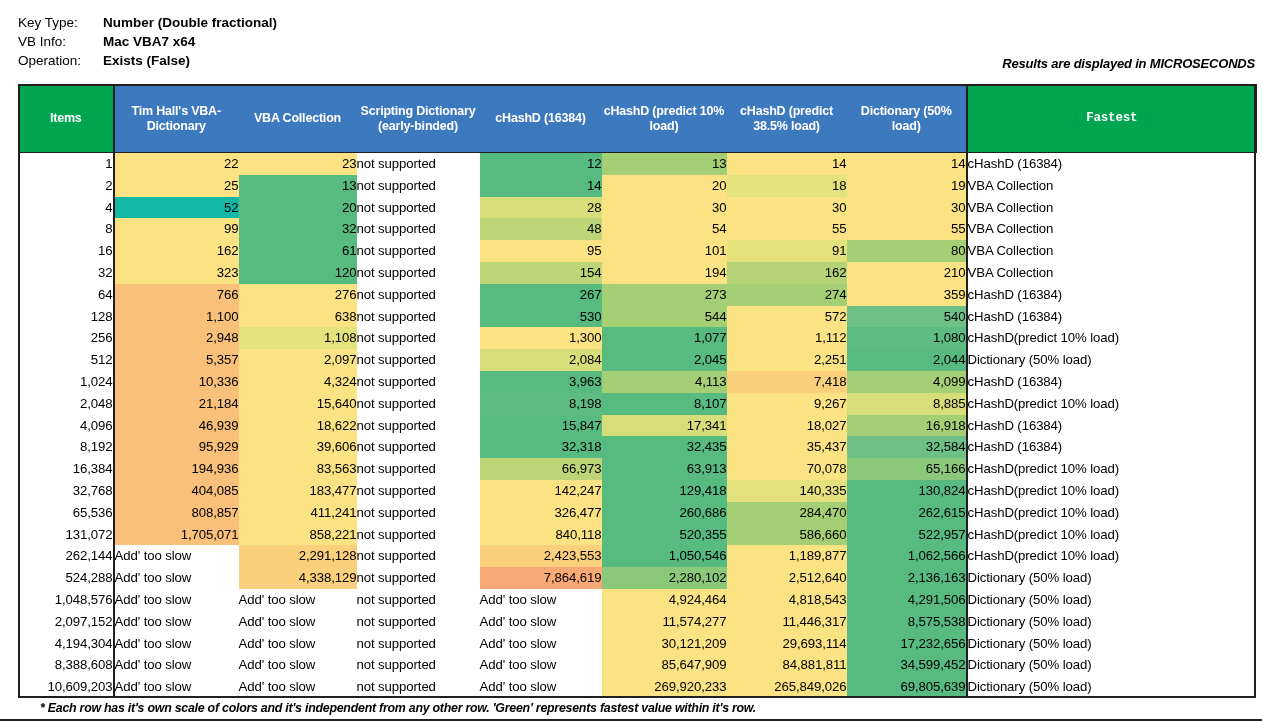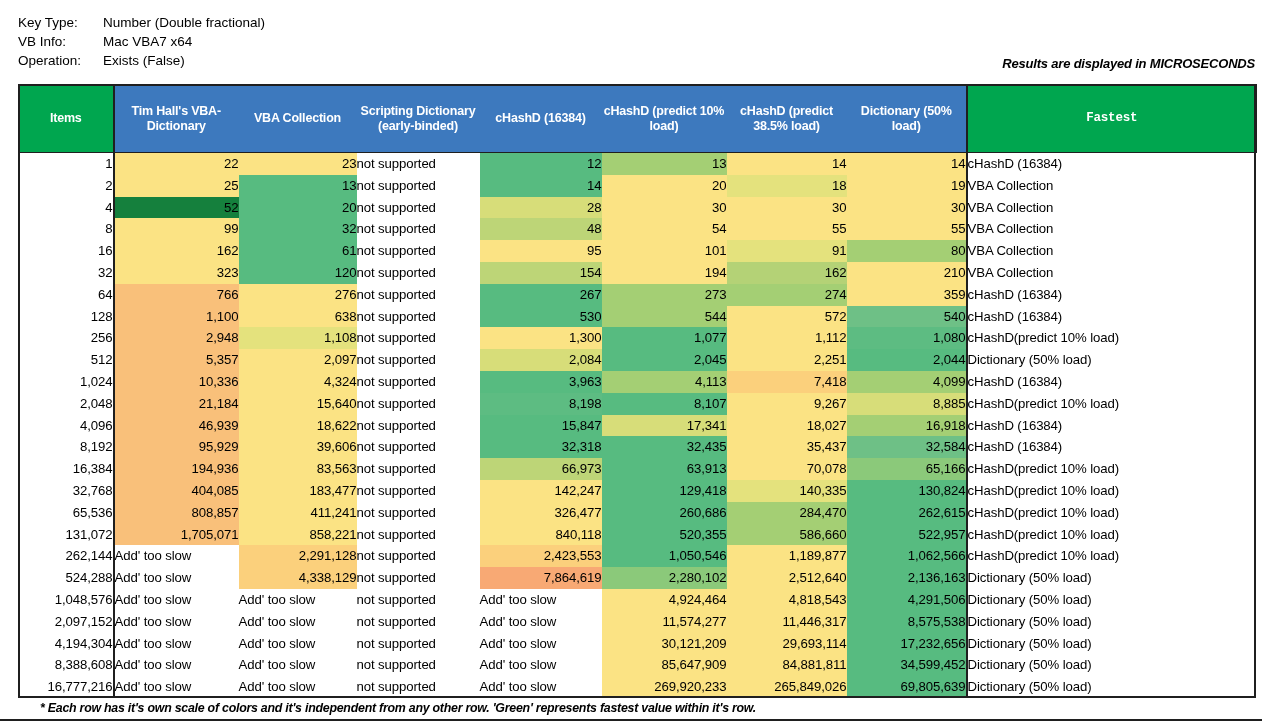--- a/index.html
+++ b/index.html
@@ -25,21 +25,21 @@
   }
   .meta-row {
     display: flex;
     height: 19px;
     align-items: center;
     font-size: 13.5px;
     color: #000;
     justify-content: center;
   }
   .meta-label { width: 85px; flex: 0 0 85px; }
-  .meta-value { flex: 1 1 auto; }
+  .meta-value { flex: 1 1 auto; font-weight: bold; }
 
   .results-note {
     position: absolute;
     right: 7px; top: 56px;
     font-size: 13px;
     font-style: italic;
     font-weight: bold;
     color: #000;
     letter-spacing: -0.2px;
   }
@@ -195,21 +195,21 @@
             <td class="c-num" style="background:#57bb80">13</td>
             <td class="c-txt" style="background:#ffffff">not supported</td>
             <td class="c-num" style="background:#57bb80">14</td>
             <td class="c-num" style="background:#fbe384">20</td>
             <td class="c-num" style="background:#e4e27d">18</td>
             <td class="c-num c-last" style="background:#fbe384">19</td>
             <td class="c-fastest">VBA Collection</td>
           </tr>
           <tr>
             <td class="c-items">4</td>
-            <td class="c-num" style="background:#15803d">52</td>
+            <td class="c-num" style="background:#14b8a6">52</td>
             <td class="c-num" style="background:#57bb80">20</td>
             <td class="c-txt" style="background:#ffffff">not supported</td>
             <td class="c-num" style="background:#d7dd79">28</td>
             <td class="c-num" style="background:#fbe384">30</td>
             <td class="c-num" style="background:#fbe384">30</td>
             <td class="c-num c-last" style="background:#fbe384">30</td>
             <td class="c-fastest">VBA Collection</td>
           </tr>
           <tr>
             <td class="c-items">8</td>
@@ -436,21 +436,21 @@
             <td class="c-txt" style="background:#ffffff">Add' too slow</td>
             <td class="c-txt" style="background:#ffffff">Add' too slow</td>
             <td class="c-txt" style="background:#ffffff">not supported</td>
             <td class="c-txt" style="background:#ffffff">Add' too slow</td>
             <td class="c-num" style="background:#fbe384">85,647,909</td>
             <td class="c-num" style="background:#fbe384">84,881,811</td>
             <td class="c-num c-last" style="background:#57bb80">34,599,452</td>
             <td class="c-fastest">Dictionary (50% load)</td>
           </tr>
           <tr>
-            <td class="c-items">16,777,216</td>
+            <td class="c-items">10,609,203</td>
             <td class="c-txt" style="background:#ffffff">Add' too slow</td>
             <td class="c-txt" style="background:#ffffff">Add' too slow</td>
             <td class="c-txt" style="background:#ffffff">not supported</td>
             <td class="c-txt" style="background:#ffffff">Add' too slow</td>
             <td class="c-num" style="background:#fbe384">269,920,233</td>
             <td class="c-num" style="background:#fbe384">265,849,026</td>
             <td class="c-num c-last" style="background:#57bb80">69,805,639</td>
             <td class="c-fastest">Dictionary (50% load)</td>
           </tr>
         </tbody>

